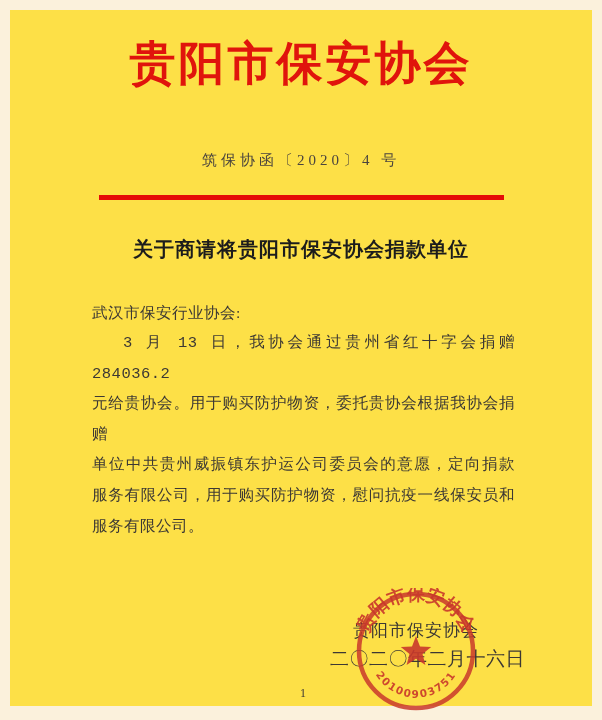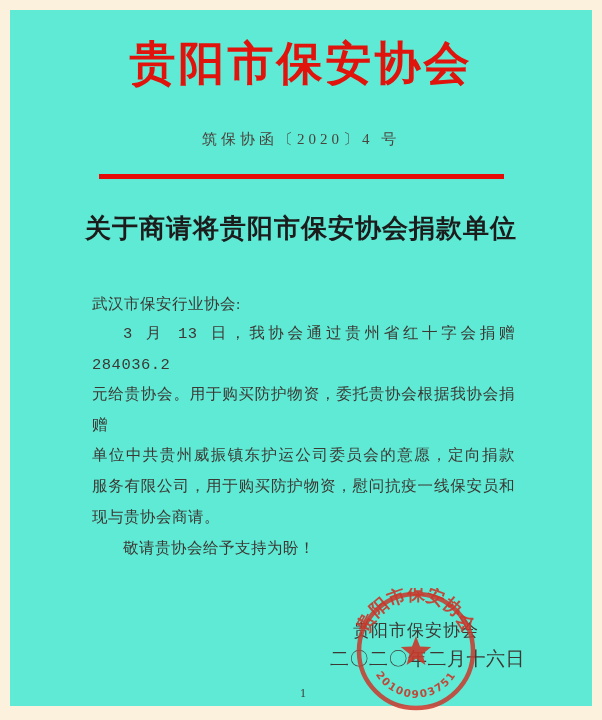--- a/index.html
+++ b/index.html
@@ -9,55 +9,55 @@
     position: relative;
     overflow: hidden;
   }
   .frame {
     position: absolute; inset: 0;
     background: #fbf1dc;
   }
   .paper {
     position: absolute;
     left: 10px; top: 10px; right: 10px; bottom: 14px;
-    background: #5eead4;
+    background: #fde047;
   }
   .doc-title {
     margin-top: 28px;
     text-align: center;
     font-size: 46px;
     font-weight: bold;
     color: #e0140c;
     letter-spacing: 3px;
     line-height: 1.15;
   }
   .doc-number {
-    margin-top: 39px;
+    margin-top: 60px;
     text-align: center;
     font-size: 15px;
     color: #4a443e;
     letter-spacing: 4px;
   }
   .red-line {
     margin: 25px auto 0;
     width: 405px;
     height: 5px;
     background: #e50b07;
   }
   .subject {
     margin-top: 33px;
     text-align: center;
-    font-size: 26px;
+    font-size: 20px;
     font-weight: bold;
     color: #1c1c1c;
     line-height: 33px;
     letter-spacing: 1px;
   }
   .body-text {
-    margin-top: 44px;
+    margin-top: 32px;
     padding: 0 77px 0 82px;
     font-size: 15.5px;
     color: #3c3834;
     letter-spacing: 0.5px;
   }
   .ln { line-height: 30.5px; white-space: nowrap; }
   .fill { text-align: justify; text-align-last: justify; white-space: normal; font-family: Liberation Mono, monospace; }
   .ind { text-indent: 2em; }
   .sig-org {
     position: absolute;
@@ -102,22 +102,21 @@
     <div class="subject">
       <div>关于商请将贵阳市保安协会捐款单位</div>
     </div>
 
     <div class="body-text">
       <div class="ln">武汉市保安行业协会:</div>
       <div class="ln fill ind">3 月 13 日，我协会通过贵州省红十字会捐赠 284036.2</div>
       <div class="ln fill">元给贵协会。用于购买防护物资，委托贵协会根据我协会捐赠</div>
       <div class="ln fill">单位中共贵州威振镇东护运公司委员会的意愿，定向捐款</div>
       <div class="ln fill">服务有限公司，用于购买防护物资，慰问抗疫一线保安员和</div>
-      <div class="ln">现与贵协会商请。</div>
-      <div class="ln ind">敬请贵协会给予支持为盼！</div>
+      <div class="ln">服务有限公司。</div>
     </div>
 
     <div class="sig-org">贵阳市保安协会</div>
     <div class="sig-date">二〇二〇年二月十六日</div>
 
     <svg class="seal" viewBox="0 0 126 126">
       <circle cx="63" cy="63" r="57" fill="none" stroke="#c9382b" stroke-width="4.5" opacity="0.85"></circle>
       <defs>
         <path id="sealTopArc" d="M 17 86 A 51.4 51.4 0 1 1 109 86" fill="none"></path>
         <path id="sealBottomArc" d="M 22 85 A 46.5 46.5 0 0 0 104 85" fill="none"></path>

